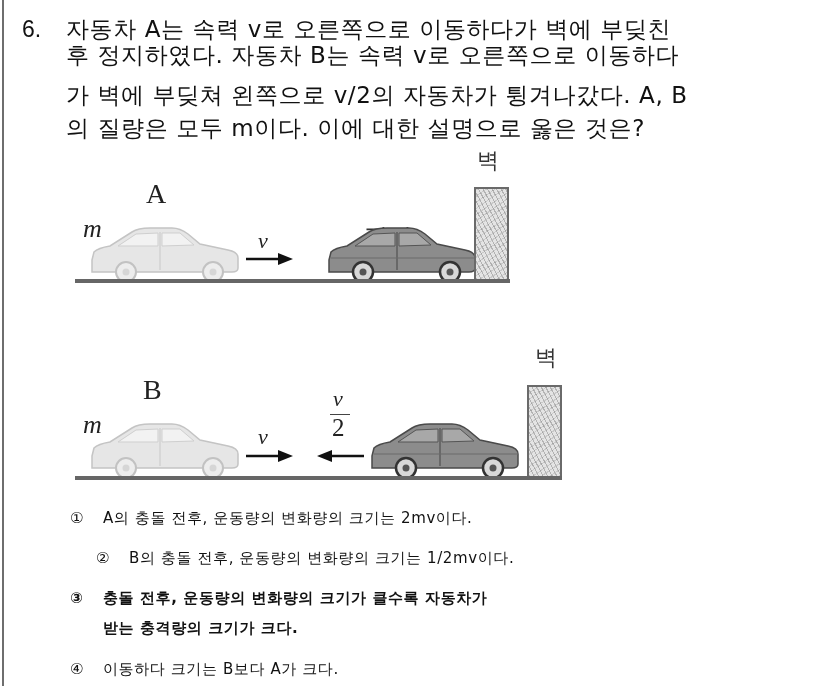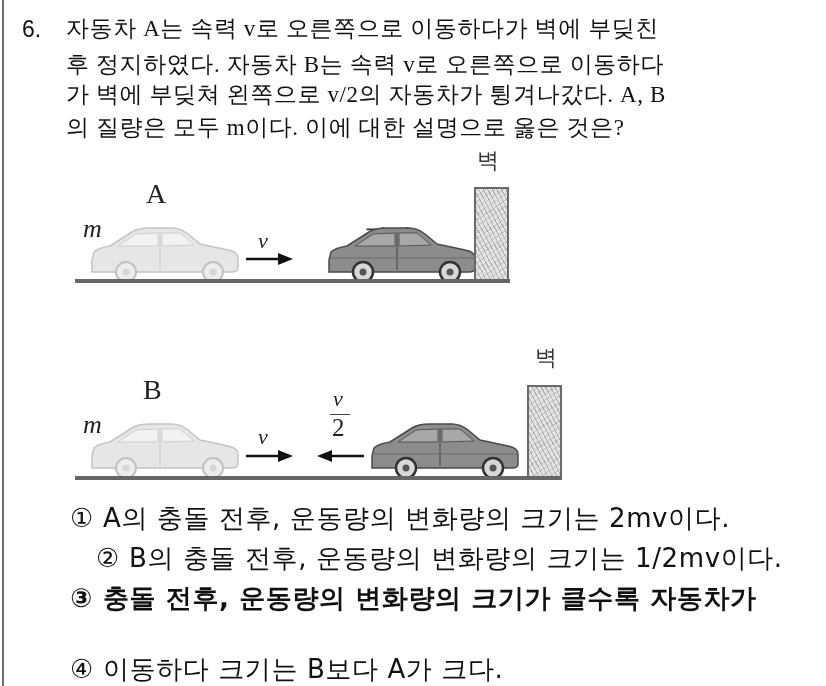--- a/index.html
+++ b/index.html
@@ -2,46 +2,46 @@
 <html><head>
 <meta charset="utf-8">
 <style>
   html, body { margin: 0; padding: 0; background: #ffffff; }
   body {
     width: 826px; height: 686px; position: relative; overflow: hidden;
     font-family: "DejaVu Sans", "Liberation Sans", sans-serif;
     color: #111111;
   }
   .left-border { position: absolute; left: 2px; top: 0; width: 2px; height: 686px; background: #6e6e6e; }
-  .q-line { position: absolute; font-size: 23px; line-height: 30px; white-space: nowrap; letter-spacing: 0.6px; transform-origin: left top; font-family: Liberation Serif, serif; }
+  .q-line { position: absolute; font-size: 23px; line-height: 30px; white-space: nowrap; letter-spacing: 0.6px; transform-origin: left top; }
   .q-num { position: absolute; left: 22px; top: 14px; font-size: 23px; line-height: 30px; font-family: "Liberation Sans", sans-serif; }
   .diagram { position: absolute; }
   .lbl-serif { position: absolute; font-family: "Liberation Serif", "DejaVu Serif", serif; color: #222; }
   .lbl-ital { position: absolute; font-family: "Liberation Serif", "DejaVu Serif", serif; font-style: italic; color: #222; }
   .lbl-kr { position: absolute; font-family: "DejaVu Sans", sans-serif; color: #333; }
   .ground { position: absolute; height: 4px; background: #666; }
   .wall { position: absolute; border: 2px solid #6a6a6a; box-sizing: border-box;
     background:
       repeating-linear-gradient(62deg, rgba(120,120,120,0.45) 0 1px, transparent 1px 4px),
       repeating-linear-gradient(-35deg, rgba(150,150,150,0.35) 0 1px, transparent 1px 5px),
       #e4e4e4; }
   .arrow { position: absolute; }
   .frac-bar { position: absolute; height: 1px; background: #444; }
-  .opt { position: absolute; font-size: 26px; line-height: 30px; white-space: nowrap; letter-spacing: 0.6px; }
+  .opt { position: absolute; font-size: 15px; line-height: 30px; white-space: nowrap; letter-spacing: 0.6px; }
   .opt-num { display: inline-block; width: 33px; }
 </style>
 </head>
 <body>
 
 <div class="left-border"></div>
 
 <div>
   <span class="q-num">6.</span>
   <div class="q-line" style="left:66px; top:14px;">자동차 A는 속력 v로 오른쪽으로 이동하다가 벽에 부딪친</div>
-  <div class="q-line" style="left:66px; top:50px;">후 정지하였다. 자동차 B는 속력 v로 오른쪽으로 이동하다</div>
+  <div class="q-line" style="left:66px; top:40px;">후 정지하였다. 자동차 B는 속력 v로 오른쪽으로 이동하다</div>
   <div class="q-line" style="left:66px; top:80px;">가 벽에 부딪쳐 왼쪽으로 v/2의 자동차가 튕겨나갔다. A, B</div>
   <div class="q-line" style="left:66px; top:113px;">의 질량은 모두 m이다. 이에 대한 설명으로 옳은 것은?</div>
 </div>
 
 <div>
   <span class="lbl-kr" style="left:477px; top:146px; font-size:22px;">벽</span>
   <span class="lbl-serif" style="left:146px; top:178px; font-size:28px;">A</span>
   <span class="lbl-ital" style="left:83px; top:214px; font-size:26px;">m</span>
   <span class="lbl-ital" style="left:258px; top:228px; font-size:22px;">v</span>
   <span class="lbl-kr" style="left:364px; top:189px; font-size:24px;margin-top:32px;">정지</span>
@@ -127,18 +127,18 @@
 
 <div>
   <div class="opt" style="left:70px; top:503px;">
     <span class="opt-num">①</span><span>A의 충돌 전후, 운동량의 변화량의 크기는 2mv이다.</span>
   </div>
   <div class="opt" style="left:70px; top:543px;margin-left:26px;">
     <span class="opt-num">②</span><span>B의 충돌 전후, 운동량의 변화량의 크기는 1/2mv이다.</span>
   </div>
   <div class="opt" style="left:70px; top:583px;font-weight:bold;">
     <span class="opt-num">③</span><span>충돌 전후, 운동량의 변화량의 크기가 클수록 자동차가</span><br>
-    <span class="opt-num"></span>
+    <span class="opt-num"></span><span>받는 충격량의 크기가 크다.</span>
   </div>
   <div class="opt" style="left:70px; top:654px;">
     <span class="opt-num">④</span><span>이동하다 크기는 B보다 A가 크다.</span>
   </div>
 </div>
 
 </body></html>

